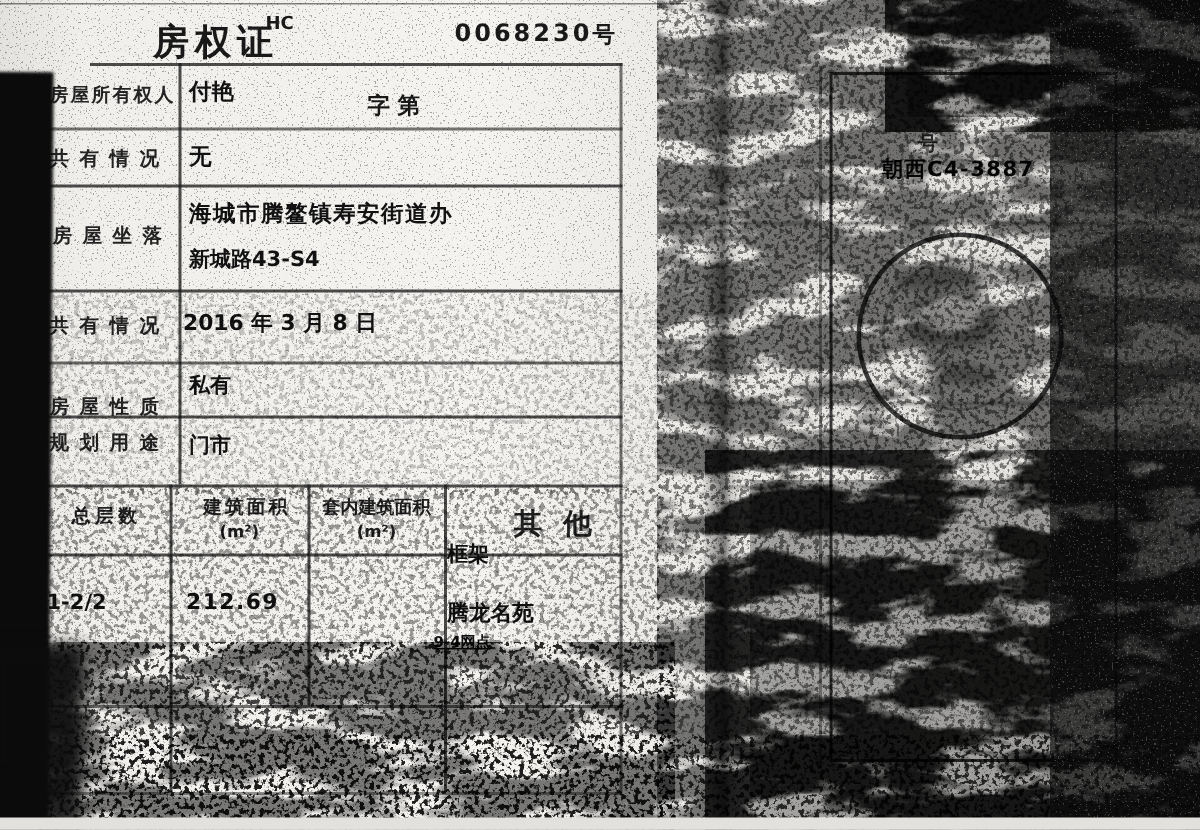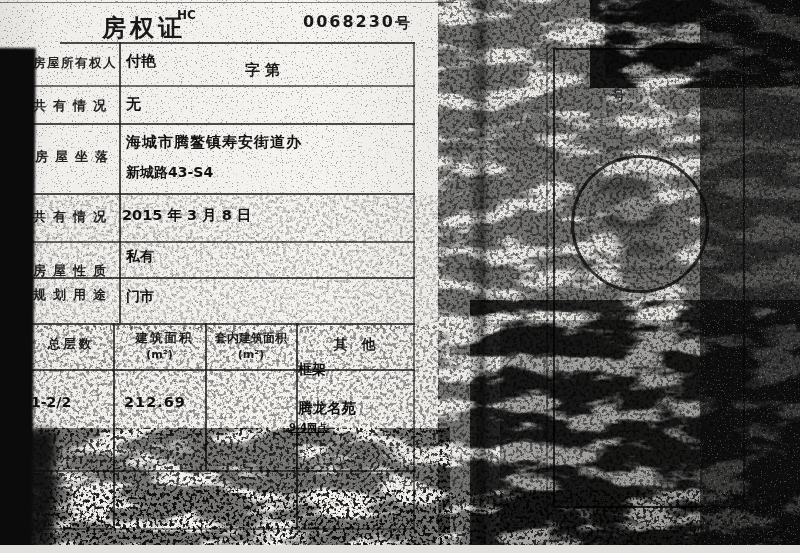--- a/index.html
+++ b/index.html
@@ -79,51 +79,52 @@
     <div class="t val" style="left:126px;top:52px;">付艳</div>
 
     <div class="t label" style="left:33px;top:97px;letter-spacing:7px;">共有情况</div>
     <div class="t val" style="left:126px;top:95px;">无</div>
 
     <div class="t label" style="left:35px;top:148px;letter-spacing:7px;">房屋坐落</div>
     <div class="t val" style="left:126px;top:133px;letter-spacing:1px;">海城市腾鳌镇寿安街道办</div>
     <div class="t val" style="left:126px;top:164px;font-size:14px;">新城路43-S4</div>
 
     <div class="t label" style="left:33px;top:208px;letter-spacing:7px;">共有情况</div>
-    <div class="t val" style="left:122px;top:206px;font-size:14.5px;">2015 年 3 月 8 日</div>
+    <div class="t val" style="left:122px;top:206px;font-size:14.5px;">2016 年 3 月 8 日</div>
 
     <div class="t label" style="left:33px;top:262px;letter-spacing:7px;">房屋性质</div>
     <div class="t val" style="left:126px;top:248px;font-size:14px;">私有</div>
 
     <div class="t label" style="left:33px;top:286px;letter-spacing:7px;">规划用途</div>
     <div class="t val" style="left:126px;top:288px;font-size:14px;">门市</div>
   </div>
 
   <div class="texts">
     <div class="t hdr" style="left:28px;top:336px;width:86px;letter-spacing:3px;">总层数</div>
     <div class="t hdr" style="left:114px;top:330px;width:101px;letter-spacing:2px;">建筑面积</div>
     <div class="t hdr" style="left:114px;top:348px;width:91px;font-size:11px;">(m²)</div>
     <div class="t hdr" style="left:206px;top:330px;width:90px;font-size:12px;">套内建筑面积</div>
     <div class="t hdr" style="left:206px;top:348px;width:90px;font-size:11px;">(m²)</div>
-    <div class="t hdr" style="left:296px;top:336px;width:117px;font-size:14px;letter-spacing:14px;text-indent:14px;">其他</div>
+    <div class="t hdr" style="left:310px;top:336px;width:117px;font-size:19px;letter-spacing:14px;text-indent:14px;">其他</div>
 
     <div class="t val" style="left:31px;top:394px;font-size:14px;">1-2/2</div>
     <div class="t val" style="left:124px;top:394px;font-size:14.5px;letter-spacing:1px;">212.69</div>
     <div class="t val" style="left:240px;top:394px;font-size:14px;"></div>
     <div class="t val" style="left:298px;top:361px;font-size:14px;">框架</div>
     <div class="t val" style="left:298px;top:399px;font-size:14.5px;">腾龙名苑</div>
     <div class="t val" style="left:289px;top:421px;font-size:10px;text-decoration:underline;">9-4网点</div>
   </div>
 
   <div class="top-edge"></div>
   <div class="fold"></div>
   <div class="page-edge"></div>
 
   <div class="frame"></div>
   <div class="rp-partial">号</div>
+  <div class="rp-code">朝西C4-3887</div>
 
   <div class="seal">
     <div class="seal-inner"></div>
     <div class="seal-smudge1"></div>
     <div class="seal-smudge2"></div>
     <div class="seal-smudge3"></div>
   </div>
 
   <div class="streak" style="left:440px;top:148px;width:360px;opacity:.4;"></div>
   <div class="streak" style="left:455px;top:268px;width:345px;opacity:.35;"></div>

